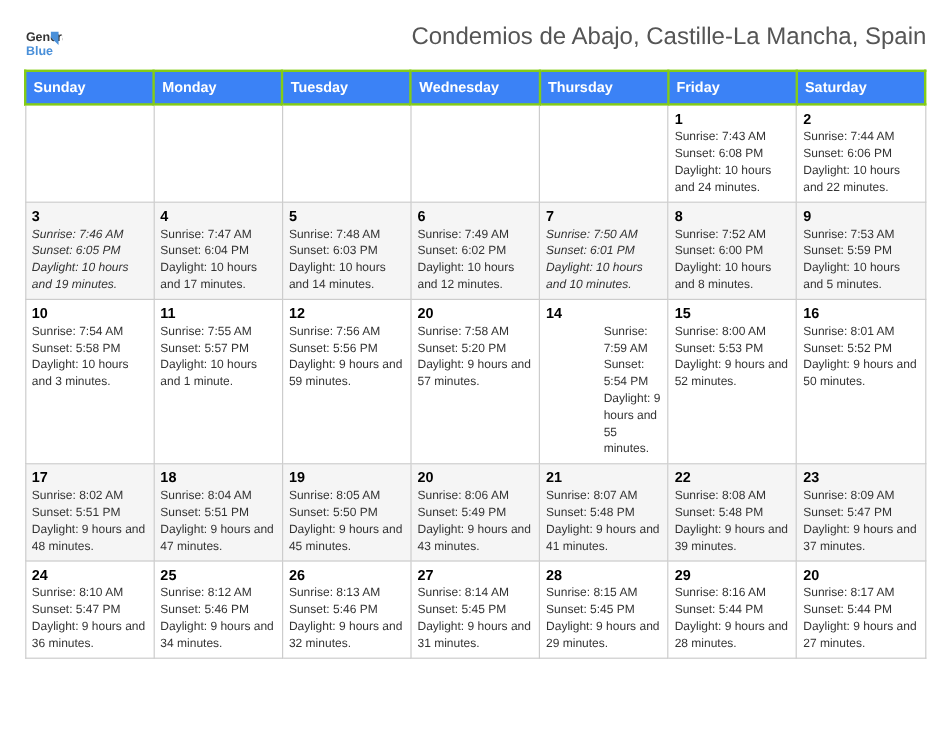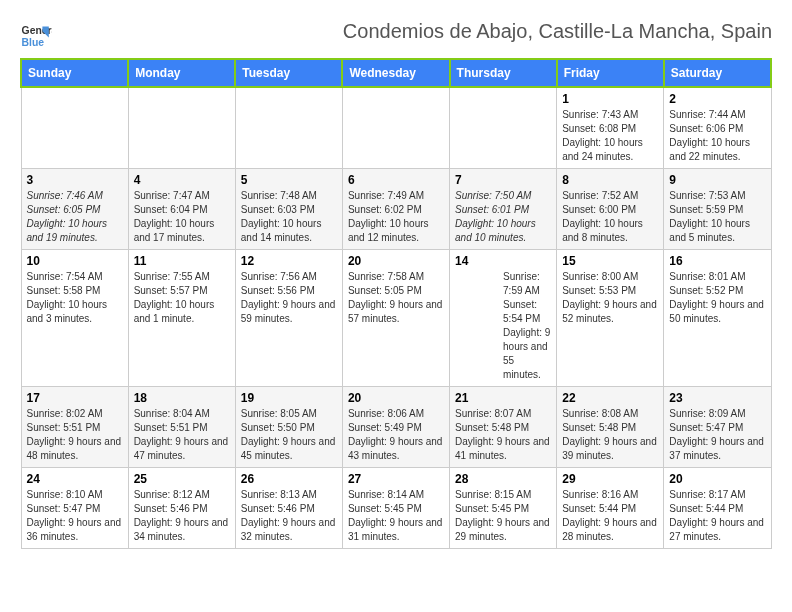--- a/index.html
+++ b/index.html
@@ -183,21 +183,21 @@
         </td>
         <td>
           <span class="day-number">12</span>
           <div class="day-info" style="white-space: pre-line;">Sunrise: 7:56 AM
 Sunset: 5:56 PM
 Daylight: 9 hours and 59 minutes.</div>
         </td>
         <td>
           <span class="day-number">20</span>
           <div class="day-info" style="white-space: pre-line;">Sunrise: 7:58 AM
-Sunset: 5:05 PM
+Sunset: 5:20 PM
 Daylight: 9 hours and 57 minutes.</div>
         </td>
         <td>
           <span class="day-number">14</span>
           <div class="day-info" style="white-space: pre-line; margin-left: 48px;">Sunrise: 7:59 AM
 Sunset: 5:54 PM
 Daylight: 9 hours and 55 minutes.</div>
         </td>
         <td>
           <span class="day-number">15</span>

